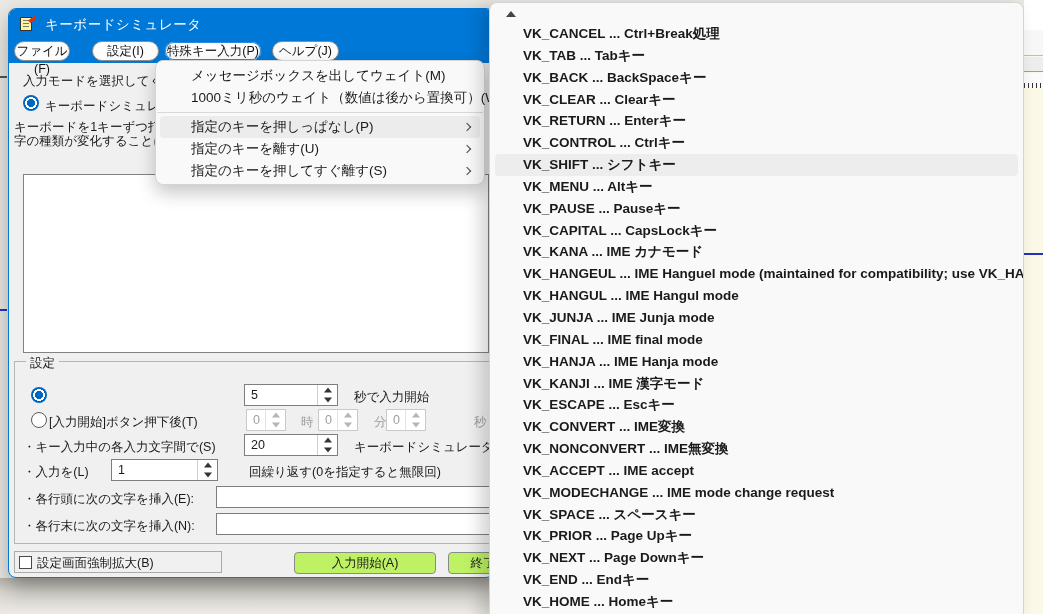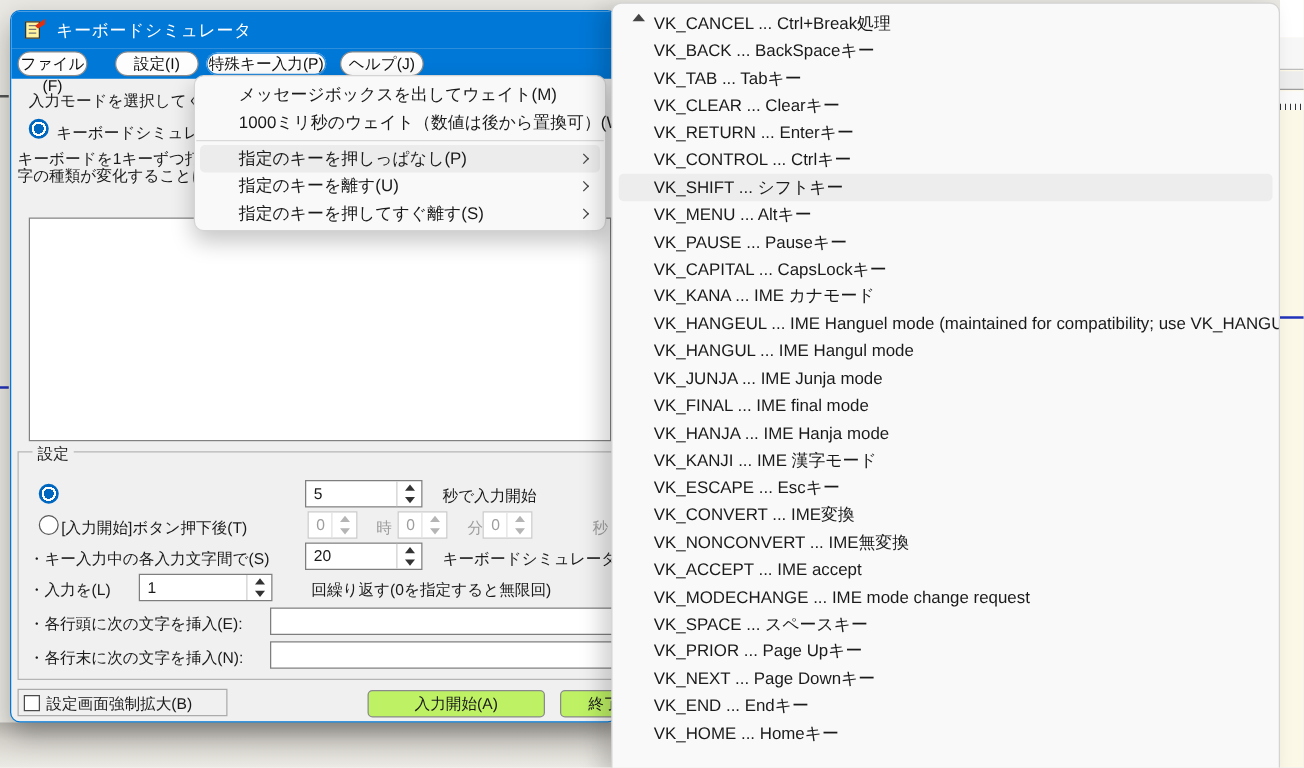--- a/index.html
+++ b/index.html
@@ -72,21 +72,21 @@
   .tri-dn::after { border-top:5px solid #333; }
   .spin.dis { border-color:#C9C9C9; }
   .spin.dis .val { color:#9E9E9E; }
   .spin.dis .btns { border-left-color:#E2E2E2; }
   .spin.dis .tri-up::after { border-bottom-color:#B5B5B5; }
   .spin.dis .tri-dn::after { border-top-color:#B5B5B5; }
 
   .tfield { position:absolute; height:22px; background:#fff; border:1px solid #7E7E7E; outline:none;
     font-family:inherit; font-size:12.5px; padding:0 5px; }
 
-  .cb-frame { position:absolute; left:5px; top:542px; width:168px; height:22px; border:1px solid #ABABAB; }
+  .cb-frame { position:absolute; left:5px; top:542px; width:208px; height:22px; border:1px solid #ABABAB; }
   .checkbox { position:absolute; left:4px; top:4px; width:13px; height:13px; background:#fff; border:1px solid #4A4A4A; }
   .cb-label { position:absolute; left:22px; top:3px; white-space:nowrap; }
   .btn { position:absolute; height:22px; background:#bef264; border:1px solid #8A8A8A; border-radius:4px;
     text-align:center; line-height:20px; font-size:12.5px; }
   .btn-start { left:285px; top:543px; width:142px; }
   .btn-exit { left:439px; top:543px; width:70px; }
 
   
   .menu { position:absolute; left:155px; top:60px; width:330px; height:125px; background:#F9F9F9;
     border:1px solid #D4D4D4; border-radius:8px; box-shadow:0 8px 18px rgba(0,0,0,0.22);
@@ -98,21 +98,21 @@
     border-right:1.6px solid #454545; border-top:1.6px solid #454545;
     transform:translateY(-50%) rotate(45deg); }
   .menu-item.hl .chev { right:10px; }
 
   
   .popup { position:absolute; left:489px; top:2px; width:535px; height:616px; background:#F9F9F9;
     border:1px solid #D4D4D4; border-radius:8px 8px 0 0; box-shadow:-8px 4px 18px rgba(0,0,0,0.18);
     z-index:30; overflow:hidden; font-size:13.5px; }
   .scroll-up { position:absolute; left:16px; top:8px; width:0; height:0;
     border-left:5px solid transparent; border-right:5px solid transparent; border-bottom:6px solid #454545; }
-  .vk-list { position:absolute; left:0; top:5px; width:100%; }
+  .vk-list { position:absolute; left:0; top:20px; width:100%;font-weight:bold; }
   .vk-item { height:21.85px; line-height:21.85px; padding-left:33px; white-space:nowrap; color:#1a1a1a; }
   .vk-item.hl { background:#EDEDED; border-radius:4px; margin:0 5px; padding-left:28px; }
 </style>
 </head>
 <body>
 
 <div class="left-sliver">
   <div class="left-tick"></div>
   <div class="left-blue-line"></div>
 </div>
@@ -241,22 +241,22 @@
     <span>指定のキーを押してすぐ離す(S)</span>
     <span class="chev"></span>
   </div>
 </div>
 
 <div class="popup">
   <div class="scroll-up"></div>
   <div class="vk-list">
 
   <div class="vk-item"><span>VK_CANCEL ... Ctrl+Break処理</span></div>
+      <div class="vk-item"><span>VK_TAB ... Tabキー</span></div>
       <div class="vk-item"><span>VK_BACK ... BackSpaceキー</span></div>
-      <div class="vk-item"><span>VK_TAB ... Tabキー</span></div>
       <div class="vk-item"><span>VK_CLEAR ... Clearキー</span></div>
       <div class="vk-item"><span>VK_RETURN ... Enterキー</span></div>
       <div class="vk-item"><span>VK_CONTROL ... Ctrlキー</span></div>
       <div class="vk-item hl"><span>VK_SHIFT ... シフトキー</span></div>
       <div class="vk-item"><span>VK_MENU ... Altキー</span></div>
       <div class="vk-item"><span>VK_PAUSE ... Pauseキー</span></div>
       <div class="vk-item"><span>VK_CAPITAL ... CapsLockキー</span></div>
       <div class="vk-item"><span>VK_KANA ... IME カナモード</span></div>
       <div class="vk-item"><span>VK_HANGEUL ... IME Hanguel mode (maintained for compatibility; use VK_HANGUL)</span></div>
       <div class="vk-item"><span>VK_HANGUL ... IME Hangul mode</span></div>

